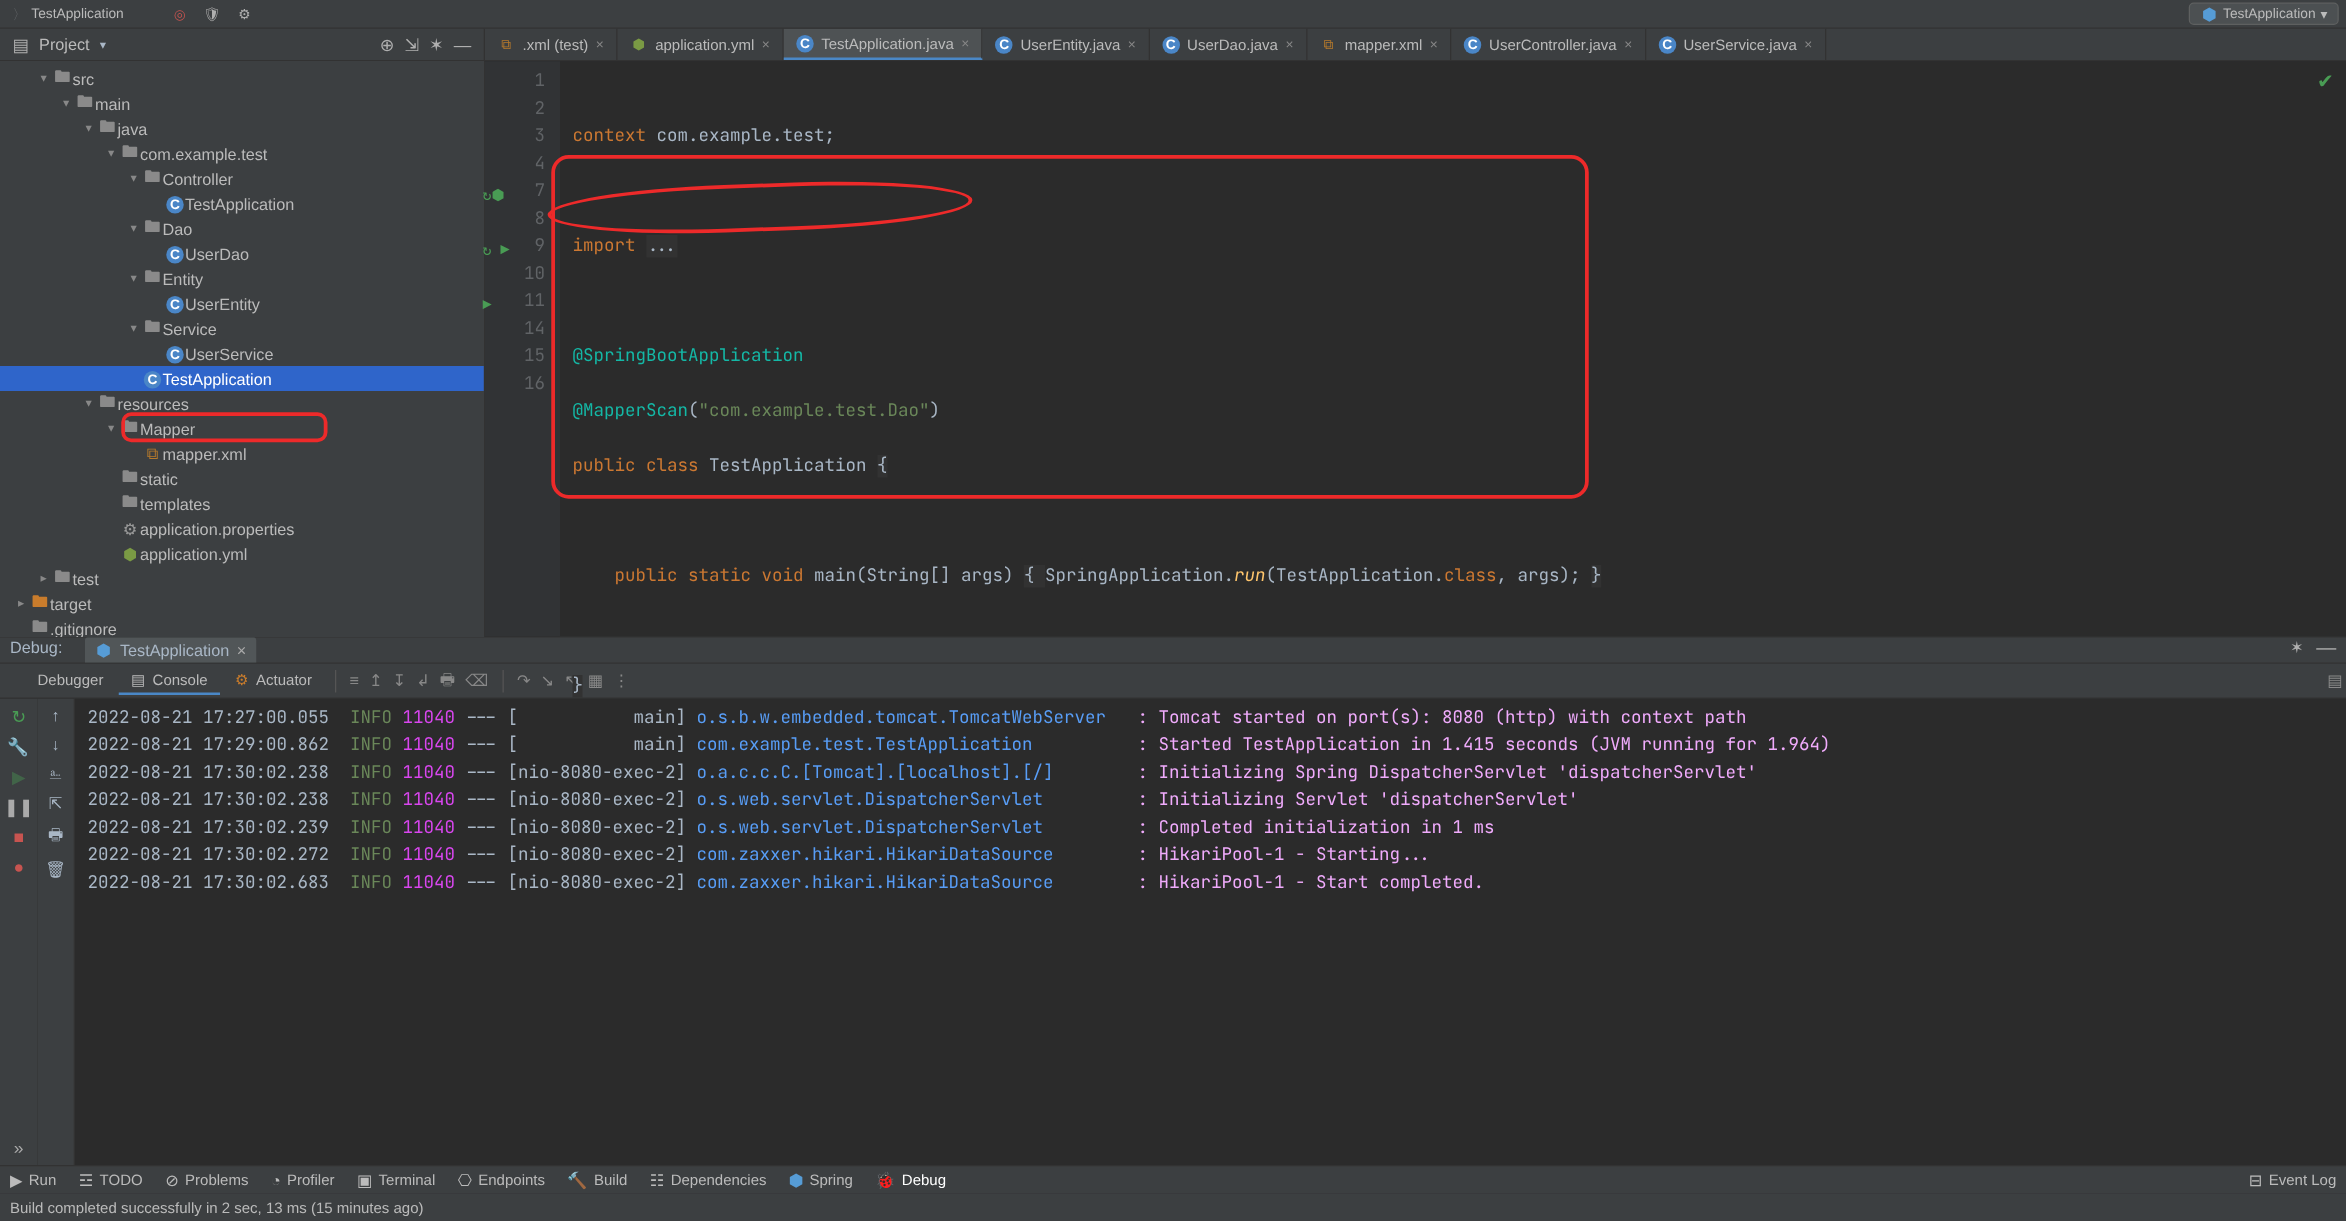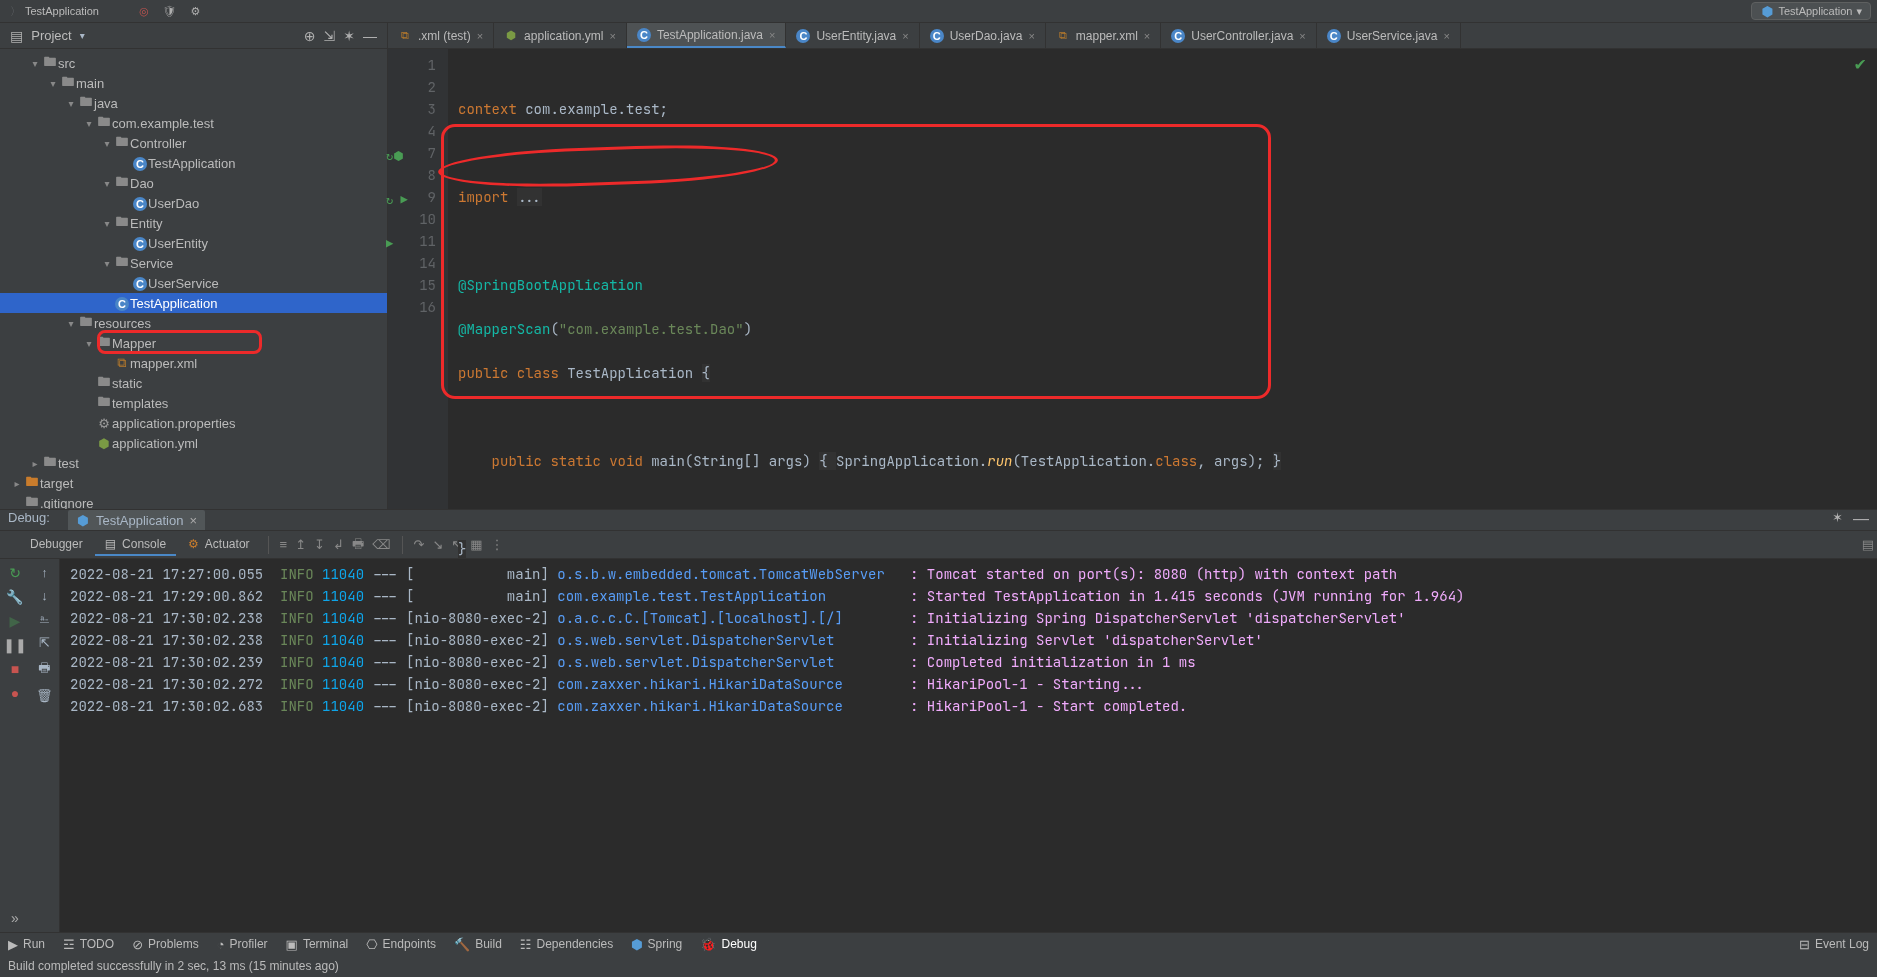--- a/index.html
+++ b/index.html
@@ -80,21 +80,21 @@
 
 .term-area{flex:1;display:flex;position:relative;background:#2b2b2b;height:180px;}
 .term-left{width:30px;background:#3c3f41;display:flex;flex-direction:column;align-items:center;gap:8px;padding-top:6px;}
 .term-left .ic{color:#aaa;font-size:14px;cursor:pointer;}
 .term-left .ic.green{color:#499c54;}
 .term-left .ic.red{color:#c75450;}
 .term-left2{width:30px;background:#3c3f41;display:flex;flex-direction:column;align-items:center;gap:8px;padding-top:6px;border-right:1px solid #323232;}
 .term-log{flex:1;font:14px/22px "JetBrains Mono",Consolas,monospace;padding:4px 0 0 10px;white-space:pre;overflow:hidden;}
 .l-ts{color:#a9b7c6;}
 .l-info{color:#6a8759;}
-.l-pid{color:#0ea5e9;}
+.l-pid{color:#d946ef;}
 .l-thr{color:#a9b7c6;}
 .l-src{color:#589df6;}
 .l-msg{color:#f0abfc;}
 
 
 .bottom-bar{height:23px;background:#3c3f41;display:flex;align-items:center;gap:18px;padding:0 8px;border-top:1px solid #323232;font-size:12px;color:#bbbbbb;}
 .bottom-bar .item{display:flex;align-items:center;gap:5px;cursor:pointer;}
 .bottom-bar .item.active{color:#fff;}
 .bottom-bar .spacer{flex:1;}
 .bottom-bar .ic{font-size:13px;}

